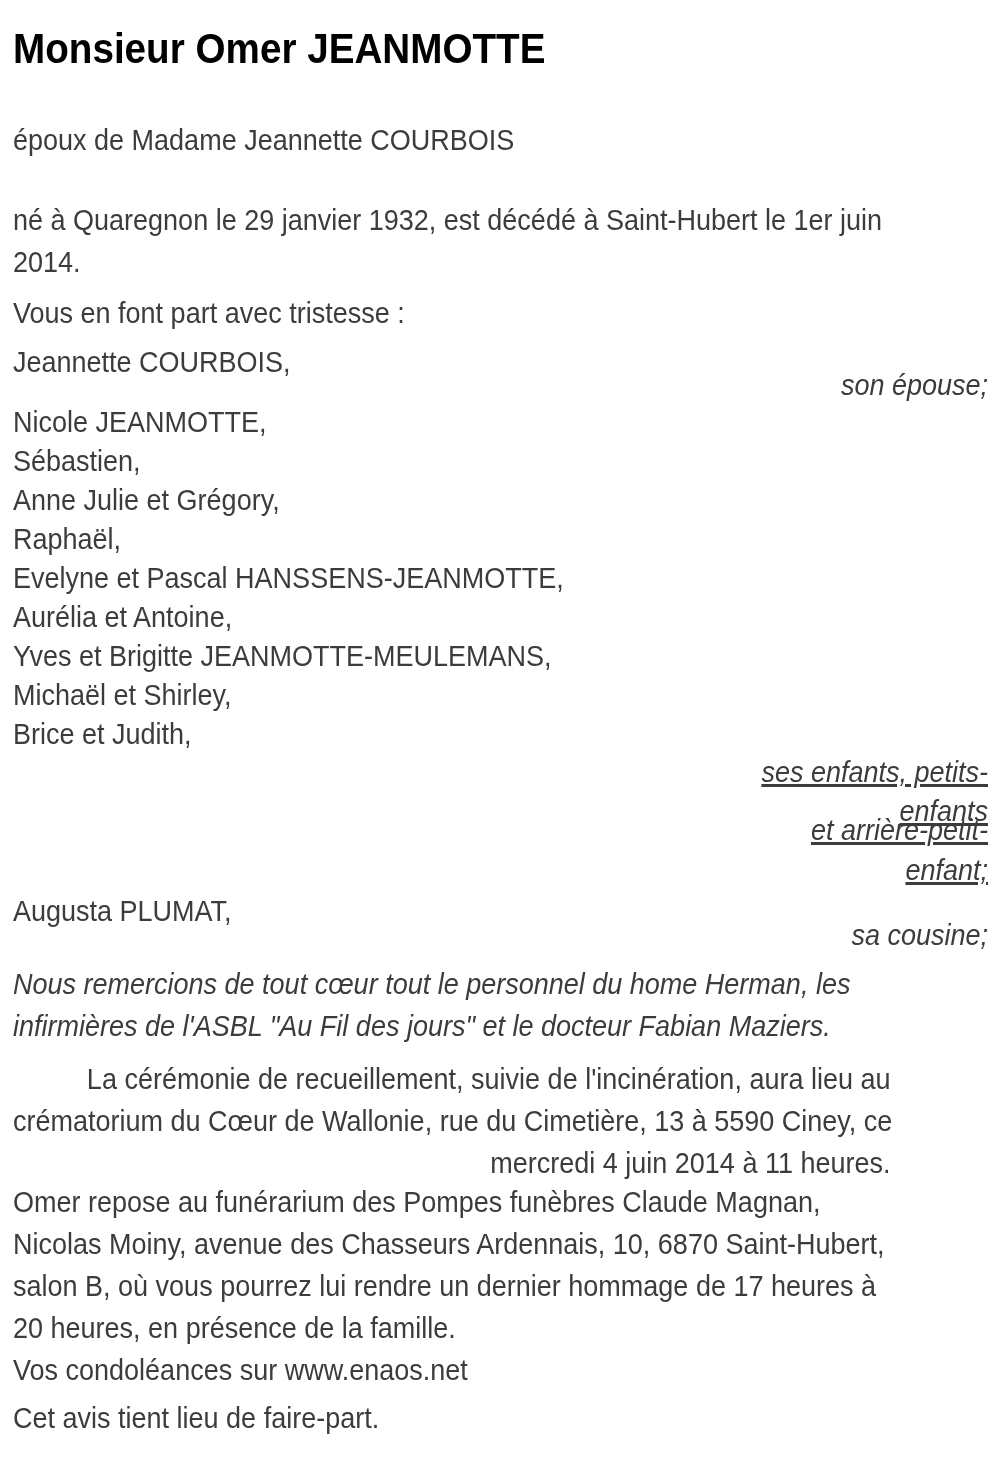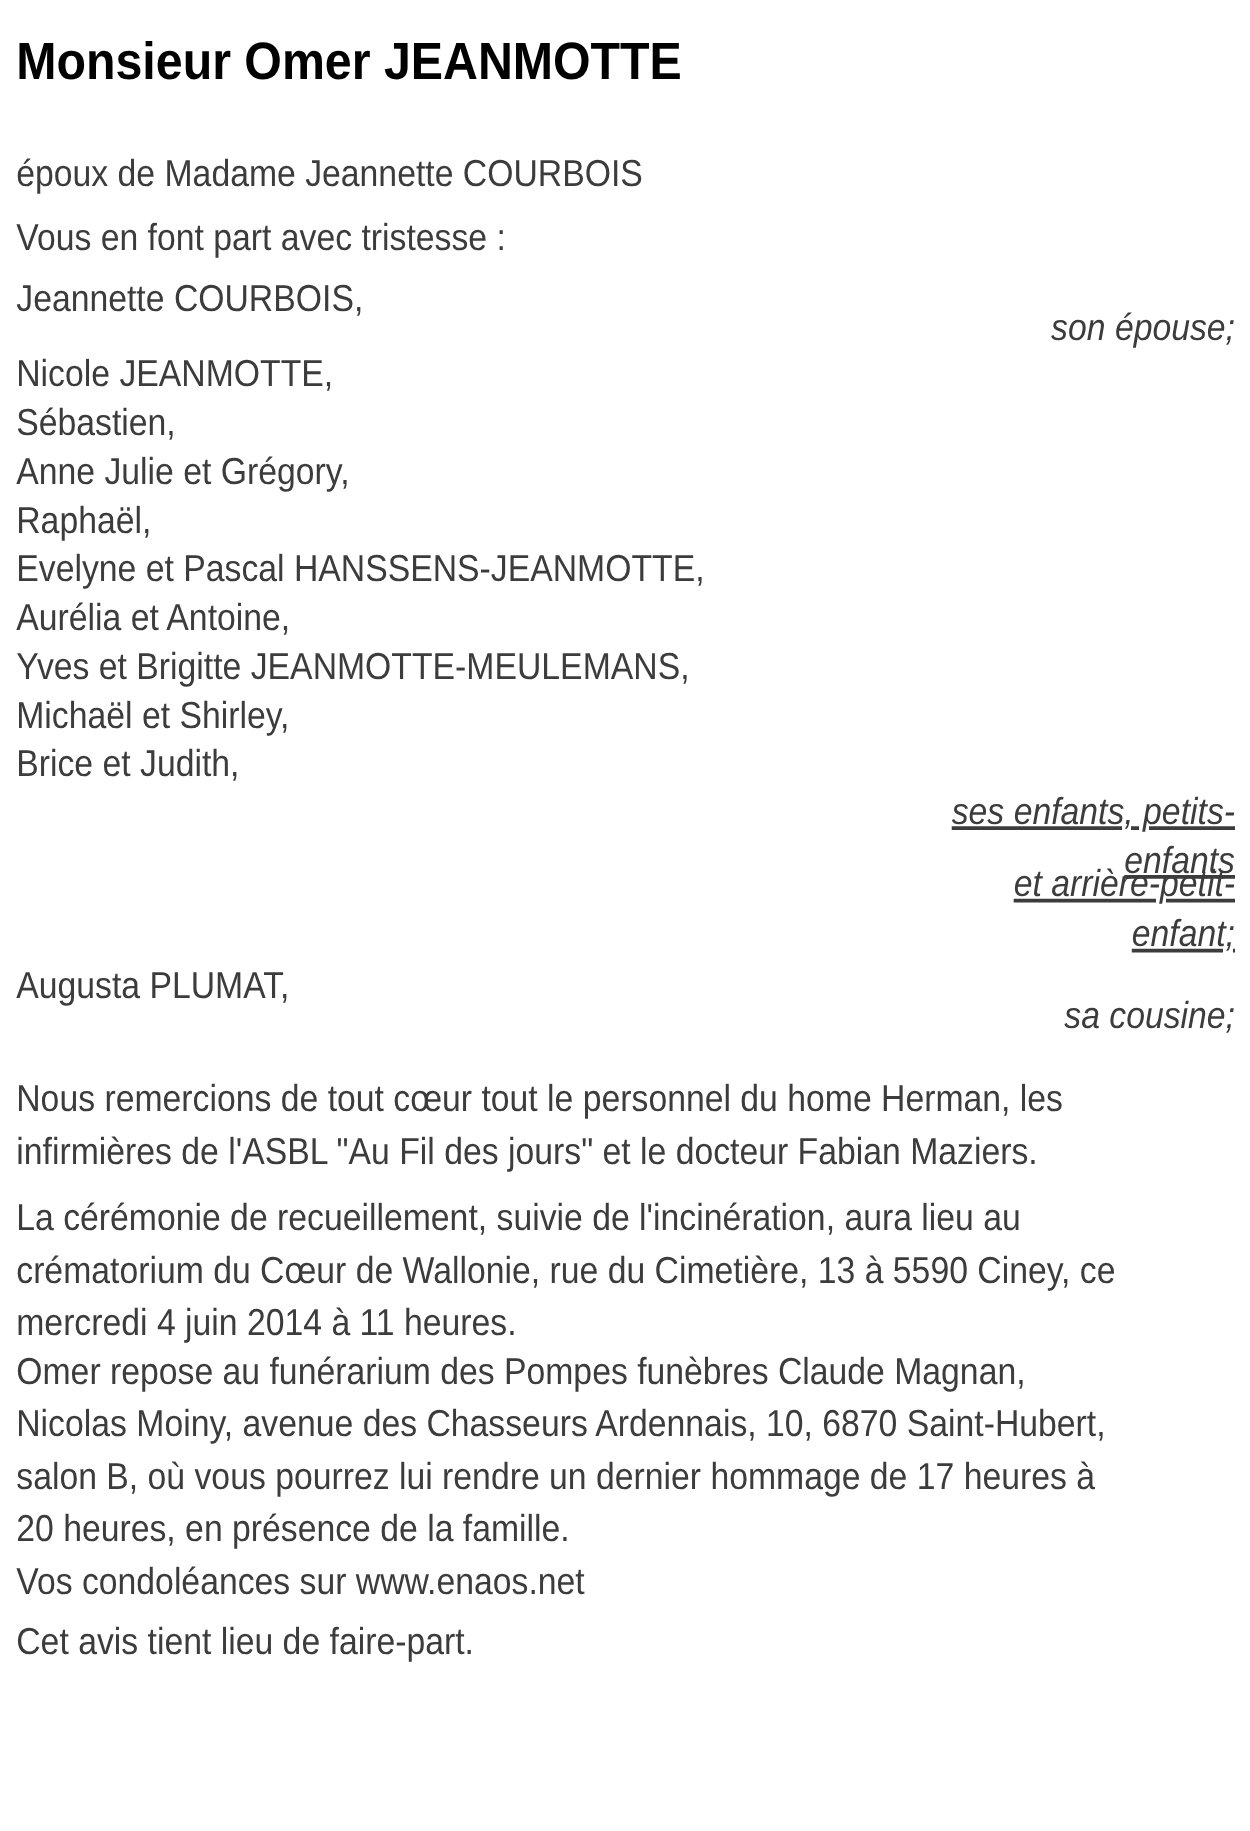--- a/index.html
+++ b/index.html
@@ -51,36 +51,40 @@
   .sec-spouse-name { margin-top: 7px; }
   .sec-spouse-role { margin-top: -19px; }
   .sec-names { margin-top: -4px; }
   .sec-names .ln { line-height: 39px; }
   .sec-children-role-a { margin-top: -1px; text-decoration: underline; }
   .sec-children-role-a .ln { line-height: 39px; }
   .sec-children-role-b { margin-top: -20px; text-decoration: underline; }
   .sec-children-role-b .ln { line-height: 40px; }
   .sec-cousin-name { margin-top: 0; }
   .sec-cousin-role { margin-top: -18px; }
-  .sec-thanks { margin-top: 25px; }
-  .sec-ceremony { margin-top: 11px; }
+  .sec-thanks { margin-top: 7px; font-style: italic; }
+  .sec-ceremony { margin-top: 11px; text-align: right; }
   .sec-repose { margin-top: -3px; }
   .sec-condolences { margin-top: 0; }
   .sec-notice { margin-top: 6px; }
 </style>
 </head>
 <body>
 
 <div class="page">
   <div class="content">
 
     <h1 class="title">Monsieur Omer JEANMOTTE</h1>
 
     <div class="ln sec-spouse-line">époux de Madame Jeannette COURBOIS</div>
 
+    <div class="sec-birth">
+      <div class="ln">né à Quaregnon le 29 janvier 1932, est décédé à Saint-Hubert le 1er juin</div>
+      <div class="ln">2014.</div>
+    </div>
 
     <div class="ln sec-announce">Vous en font part avec tristesse :</div>
 
     <div class="ln sec-spouse-name">Jeannette COURBOIS,</div>
     <div class="ln right role sec-spouse-role">son épouse;</div>
 
     <div class="sec-names">
       <div class="ln">Nicole JEANMOTTE,</div>
       <div class="ln">Sébastien,</div>
       <div class="ln">Anne Julie et Grégory,</div>

